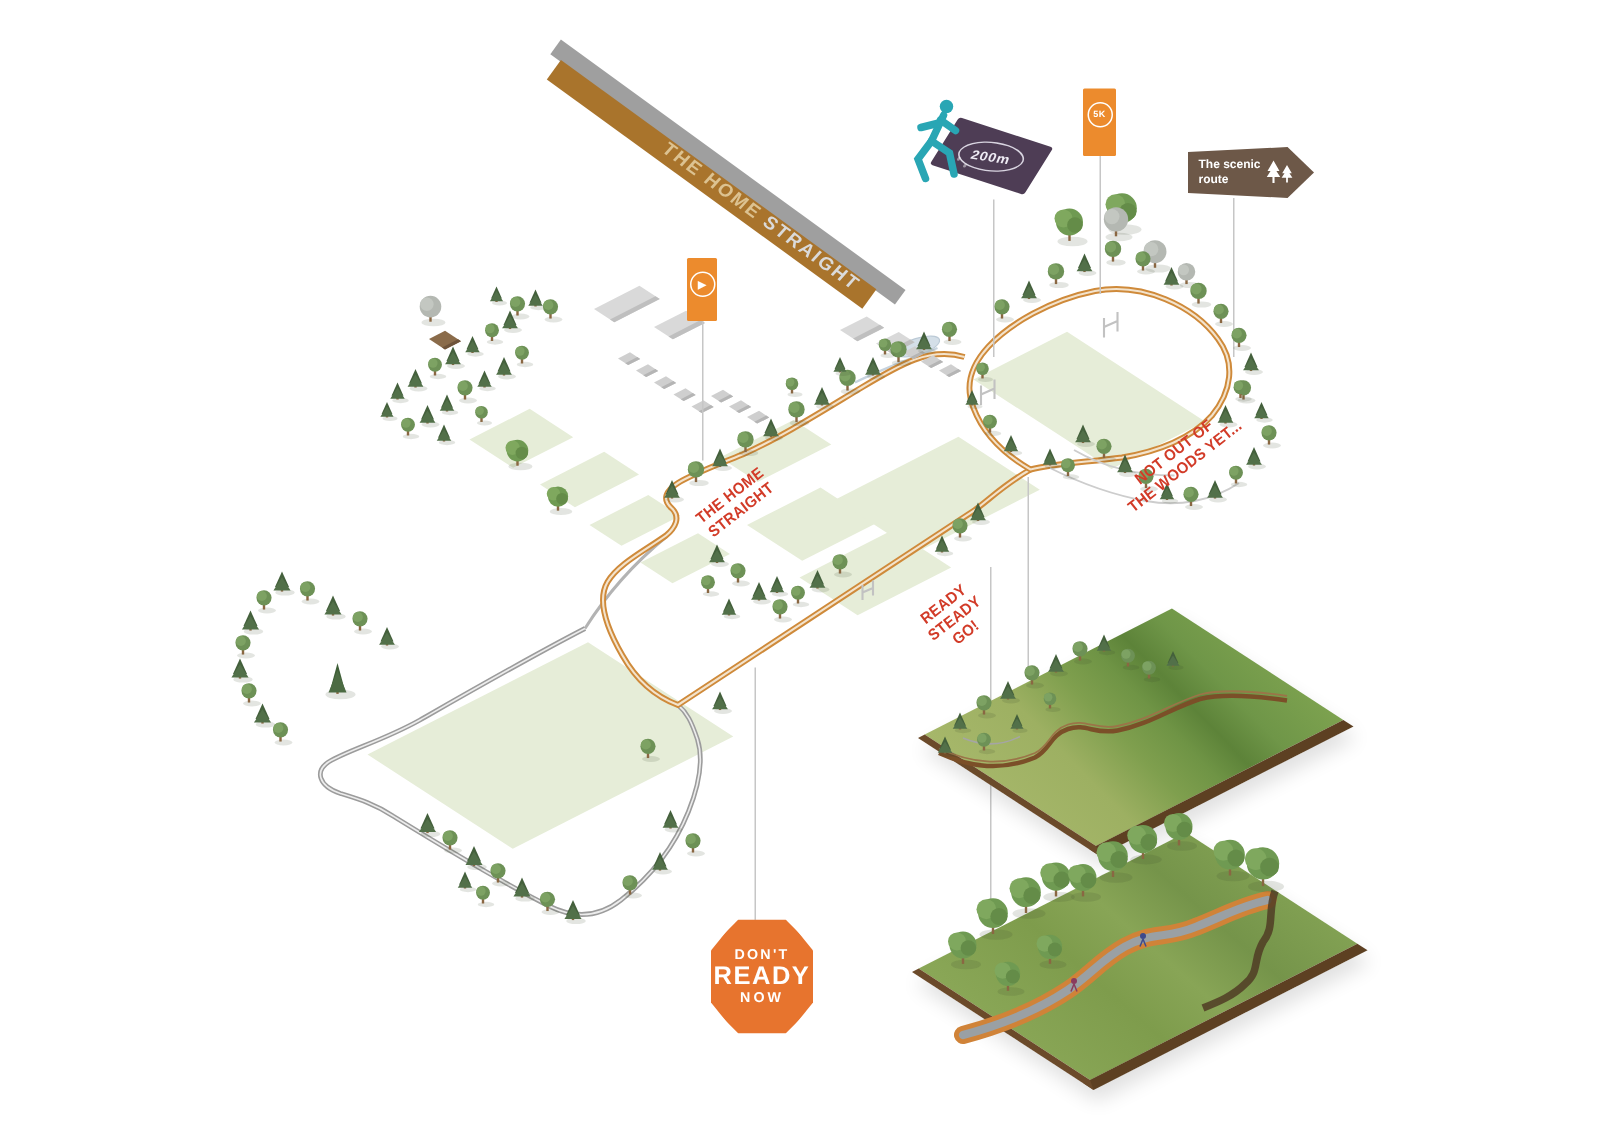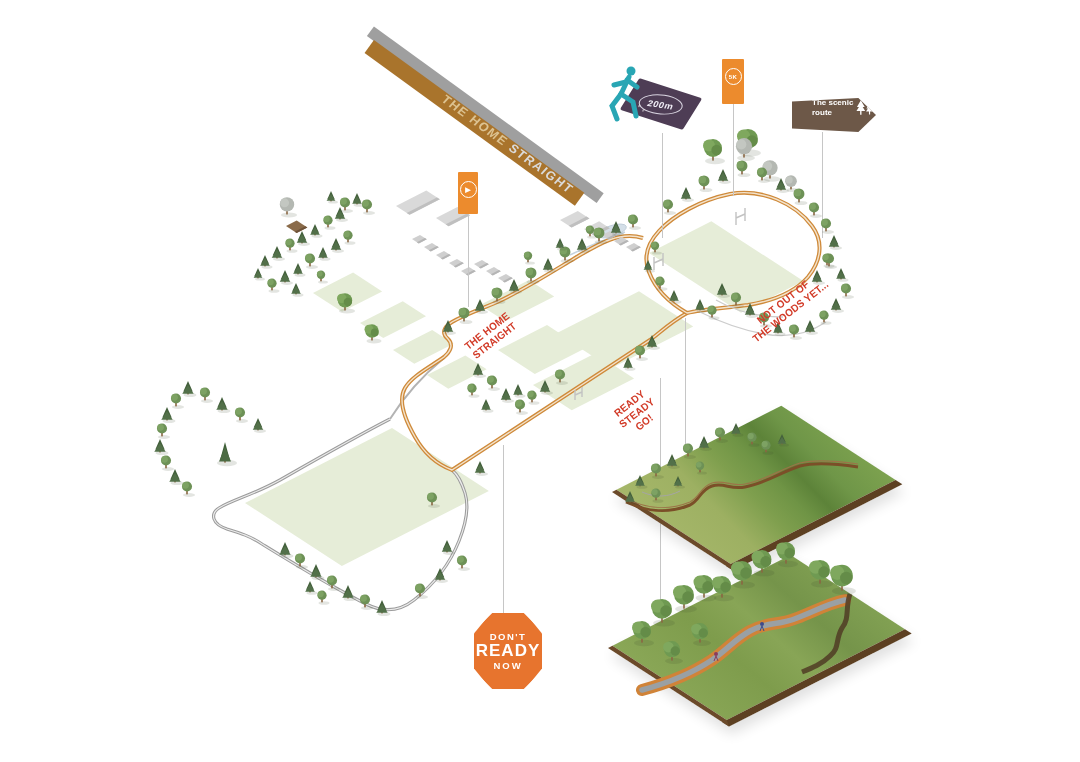--- a/index.html
+++ b/index.html
@@ -33,22 +33,22 @@
   .fprint{position:absolute;width:2px;height:3px;background:rgba(255,255,255,.45);border-radius:50%;}
   .banner{position:absolute;background:var(--marker-orange,#ec8b2d);z-index:32;
       display:flex;align-items:flex-start;justify-content:center;border-radius:1px;}
   .banner .circ{margin-top:9px;width:15px;height:15px;border:1.5px solid #fff;border-radius:50%;
       display:flex;align-items:center;justify-content:center;color:#fff;font-weight:bold;}
   .b-play{left:458px;top:172px;width:20px;height:42px;}
   .b-badge{left:722px;top:59px;width:22px;height:45px;}
   .b-play .circ{font-size:7px;}
   .b-badge .circ{font-size:6px;letter-spacing:.3px;}
   .sign-scenic{position:absolute;left:792px;top:98px;width:84px;height:34px;
-      background:var(--sign-brown,#6d5848);z-index:32;display:flex;align-items:flex-start;
-      clip-path:polygon(0 10%,79% 0,100% 50%,79% 100%,0 90%);padding-left:20px;box-sizing:border-box;}
+      background:var(--sign-brown,#6d5848);z-index:32;display:flex;align-items:center;
+      clip-path:polygon(0 10%,79% 0,100% 50%,79% 100%,0 90%);padding-left:7px;box-sizing:border-box;}
   .sign-scenic .lbl{color:#fff;font-size:8px;font-weight:bold;line-height:1.3;width:44px;}
   
   .stop-outer{position:absolute;left:470px;top:613px;width:76px;height:76px;background:#fff;z-index:32;
       clip-path:polygon(29.3% 0,70.7% 0,100% 29.3%,100% 70.7%,70.7% 100%,29.3% 100%,0 70.7%,0 29.3%);
       display:flex;align-items:center;justify-content:center;}
   .stop-inner{width:68px;height:84px;background:var(--stop-orange,#e7742e);
       clip-path:polygon(29.3% 0,70.7% 0,100% 29.3%,100% 70.7%,70.7% 100%,29.3% 100%,0 70.7%,0 29.3%);
       display:flex;flex-direction:column;align-items:center;justify-content:center;color:#fff;}
   .st1{font-size:9.5px;font-weight:bold;letter-spacing:1.5px;}
   .st2{font-size:17px;font-weight:bold;letter-spacing:1px;line-height:1.05;}

